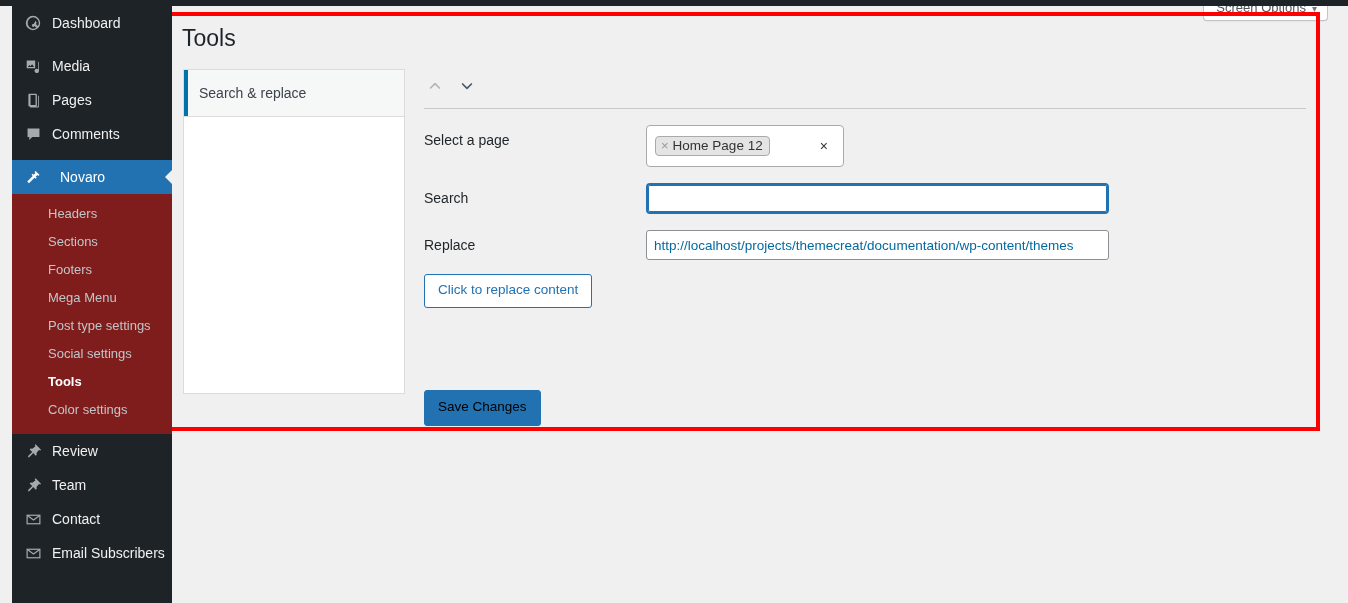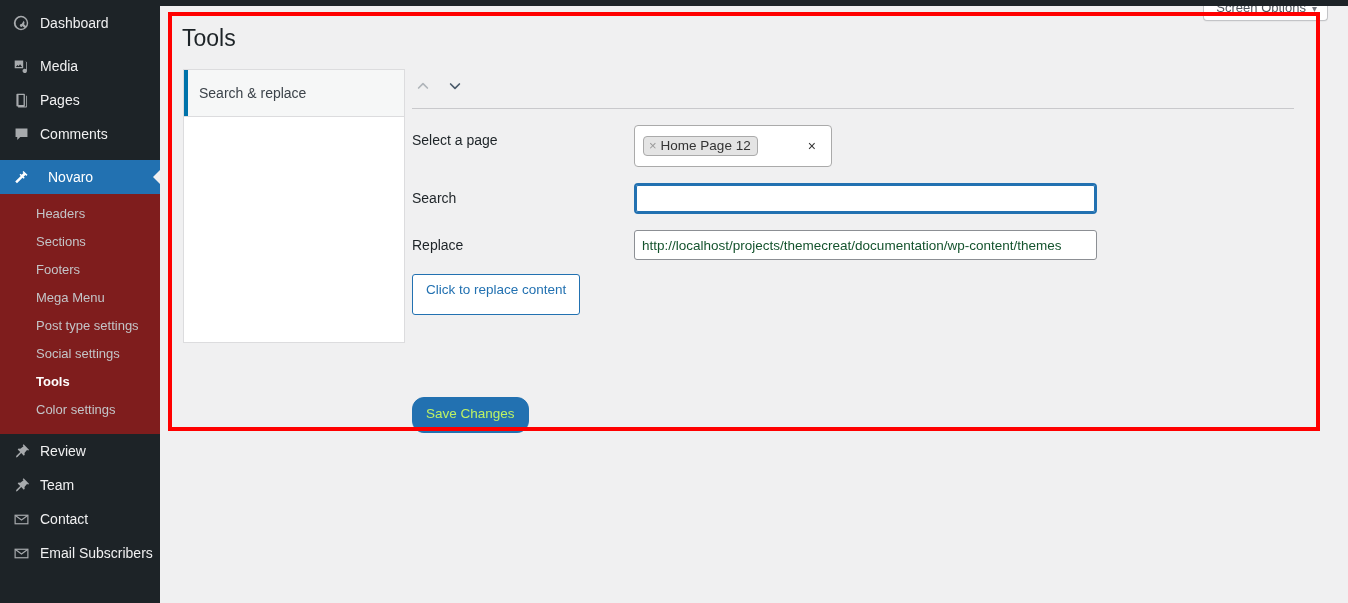--- a/index.html
+++ b/index.html
@@ -14,21 +14,21 @@
   
   #adminbar {
     position: absolute; top: 0; left: 0;
     width: 1348px; height: 6px;
     background: #1d2327;
     z-index: 40;
   }
 
   
   #sidebar {
-    position: absolute; top: 0; left: 0;
+    position: absolute; top: 0; left: 12px;
     width: 160px; height: 603px;
     background: #1d2327;
     color: #f0f0f1;
     z-index: 30;
     padding-top: 6px;
   }
   .menu-item {
     position: relative;
     display: flex; align-items: center;
     height: 34px;
@@ -123,21 +123,21 @@
     font-size: 23px;
     font-weight: 400;
     color: #1d2327;
     line-height: 1.3;
   }
 
   
   #tabpanel {
     position: absolute;
     left: 23px; top: 63px;
-    width: 222px; height: 274px;
+    width: 222px; height: 325px;
     background: #fff;
     border: 1px solid #dcdcde;
   }
   #tabpanel .tab-head {
     position: relative;
     height: 47px;
     background: #f6f7f7;
     border-bottom: 1px solid #dcdcde;
     display: flex; align-items: center;
     padding-left: 15px;
@@ -148,21 +148,21 @@
   #tabpanel .tab-head::before {
     content: "";
     position: absolute; left: 0; top: 0; bottom: 0;
     width: 4px;
     background: #0073aa;
   }
 
   
   #formarea {
     position: absolute;
-    left: 244px; top: 63px;
+    left: 256px; top: 63px;
     width: 890px;
   }
   .sorter {
     display: flex; align-items: center;
     height: 34px;
     padding-left: 8px;
     gap: 10px;
   }
   .chev { width: 22px; height: 22px; display: inline-flex; align-items: center; justify-content: center; cursor: pointer; }
   .chev.up   { color: #b0b5ba; }
@@ -224,21 +224,21 @@
     color: #333;
     font-size: 14px;
     cursor: pointer;
   }
 
   input.txt {
     height: 30px;
     width: 463px;
     font-size: 13.5px;
     font-family: "Liberation Sans", sans-serif;
-    color: #14532d;
+    color: #0369a1;
     background: #fff;
     border: 1px solid #8c8f94;
     border-radius: 3px;
     padding: 0 7px;
     outline: none;
   }
   input.txt.focused {
     border: 2px solid #2271b1;
     border-radius: 4px;
     box-shadow: 0 0 0 1px #2271b1 inset;
@@ -246,30 +246,30 @@
   }
 
   .btn-secondary {
     display: inline-block;
     background: #fff;
     border: 1px solid #2271b1;
     border-radius: 3px;
     color: #2271b1;
     font-size: 13.5px;
     font-family: "Liberation Sans", sans-serif;
-    padding: 6px 13px 14px;
+    padding: 6px 13px 7px;
     cursor: pointer;
     line-height: 1.4;
   }
   .btn-primary {
     display: inline-block;
     background: #2271b1;
     border: 1px solid #2271b1;
-    border-radius: 12px;
-    color: #bef264;
+    border-radius: 3px;
+    color: #000000;
     font-size: 13.5px;
     font-family: "Liberation Sans", sans-serif;
     padding: 7px 13px 8px;
     cursor: pointer;
     line-height: 1.4;
   }
   #replace-btn-row { margin-top: 14px; padding-left: 8px; }
   #save-row { margin-top: 82px; padding-left: 8px; }
 </style>
 </head>

